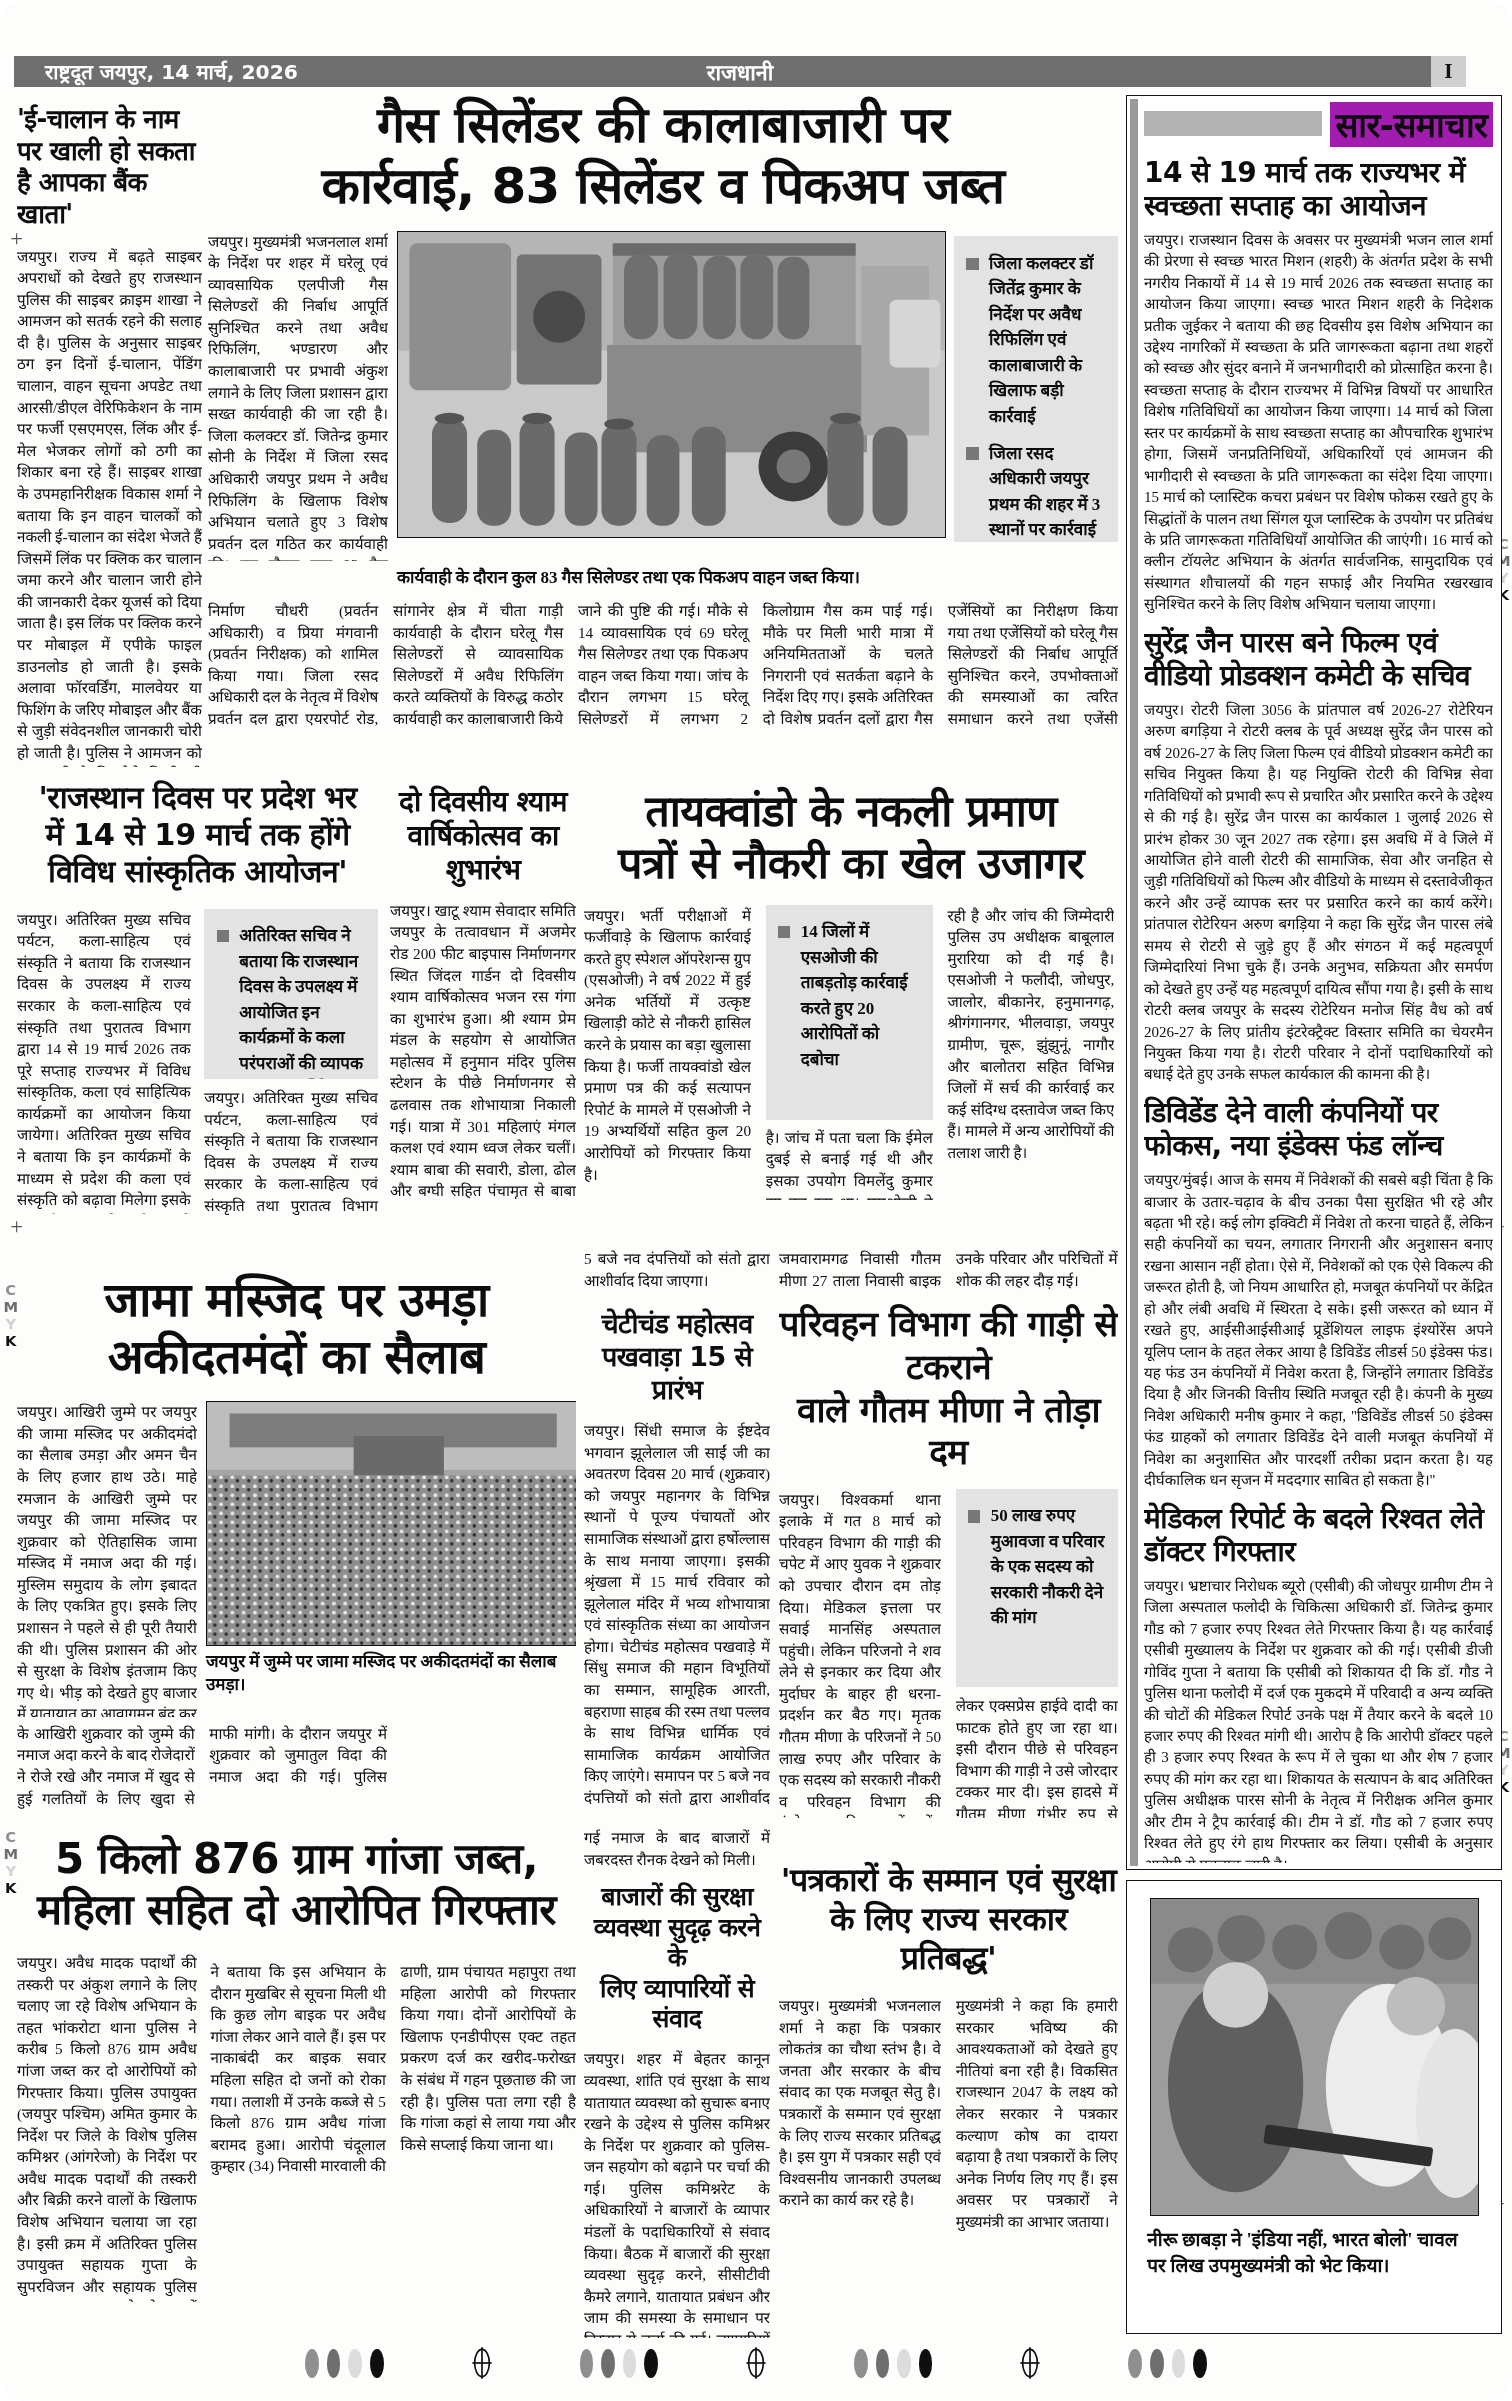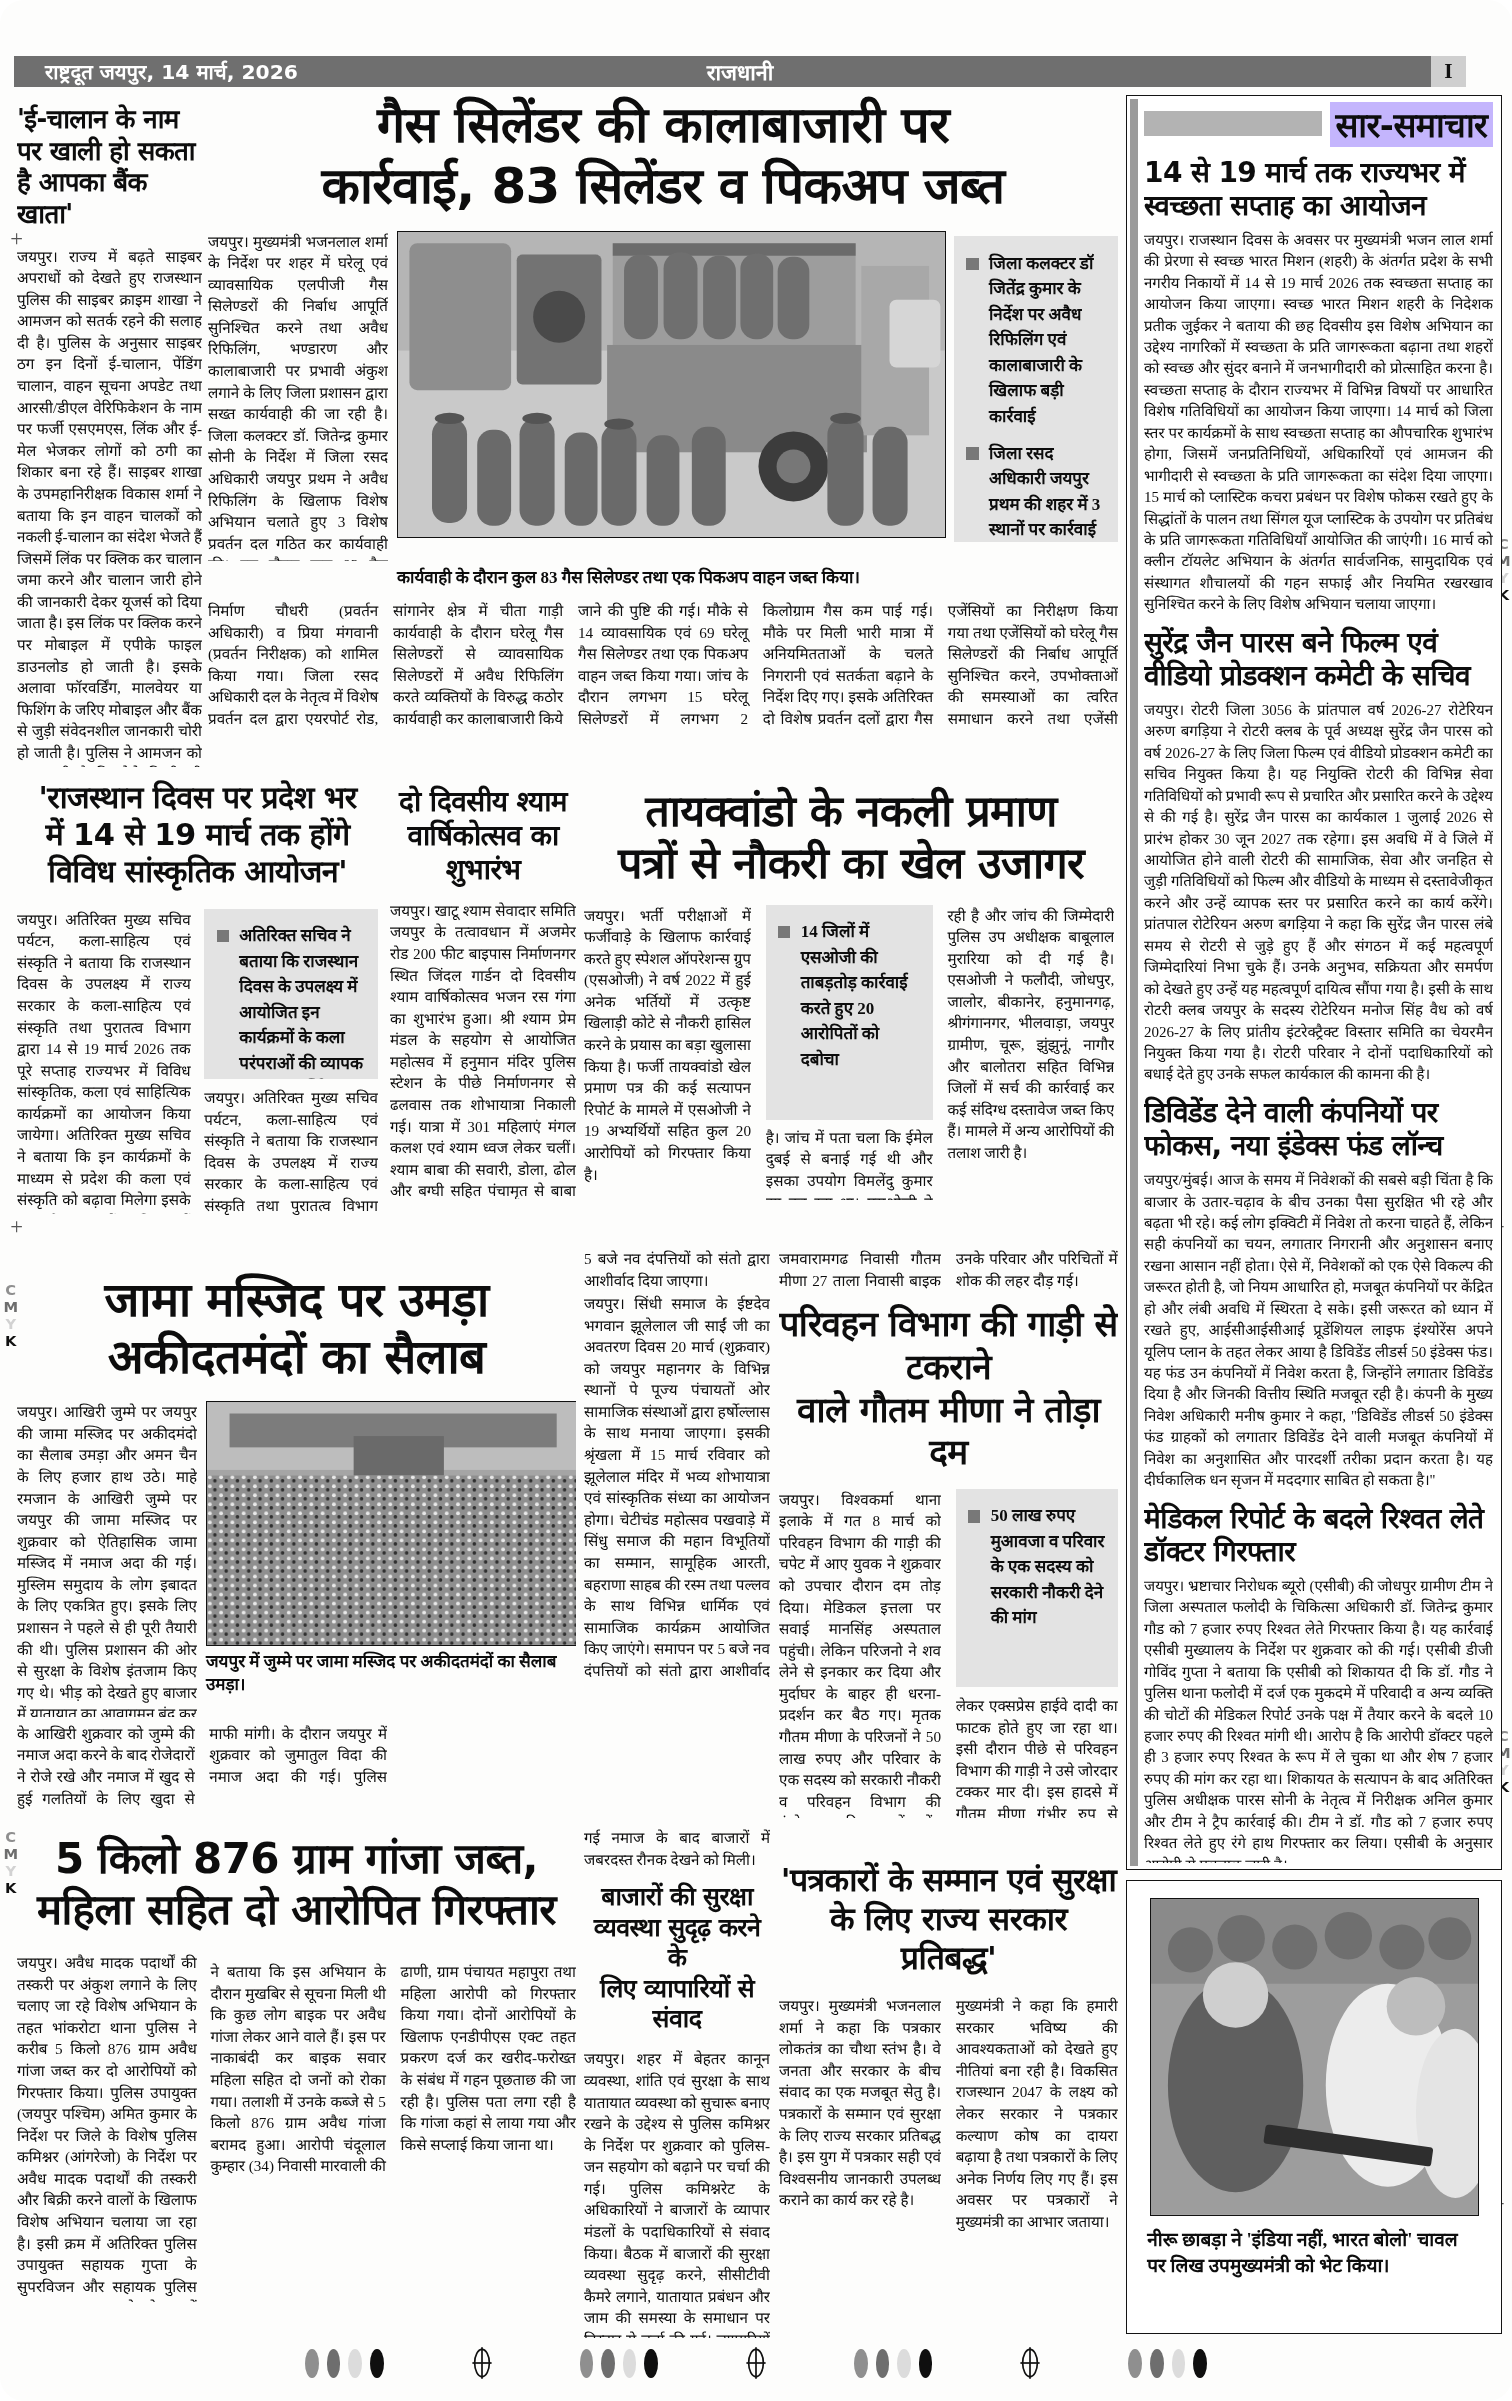--- a/index.html
+++ b/index.html
@@ -22,21 +22,21 @@
   .photo-frame{border:1.7px solid #111;background:#cbcbcb;}
   .cols2{column-count:2;column-gap:14.7px;}
   .cols5{column-count:5;column-gap:14.7px;}
   .pre-frag{font-size:15.2px;line-height:1.42;text-align:justify;overflow:hidden;}
   
   #sidebar{position:absolute;left:1126px;top:95px;width:374px;height:1773px;border:1.7px solid #141414;background:#fff;overflow:hidden;padding:0;}
   #sidebar .inner{position:absolute;left:17px;right:8px;top:5.6px;bottom:5.6px;overflow:hidden;}
   #side-strip{position:absolute;left:3.4px;top:3.4px;bottom:3.4px;width:8px;background:#9a9a9a;}
   #side-head{display:flex;align-items:center;height:44px;margin-bottom:3.4px;}
   #side-head .bar{flex:1;height:25px;background:#b3b3b3;margin-right:8px;}
-  #side-head .lbl{font-size:34px;font-weight:bold;font-family:"DejaVu Sans",sans-serif;background:#c4b5fd;padding:0 5.6px;letter-spacing:-0.6px;}
+  #side-head .lbl{font-size:34px;font-weight:bold;font-family:"DejaVu Sans",sans-serif;background:#a21caf;padding:0 5.6px;letter-spacing:-0.6px;}
   .s-title{font-size:28px;font-weight:bold;line-height:1.18;letter-spacing:-0.6px;margin:10.2px 0 8px 0;font-family:"DejaVu Sans","Liberation Sans",sans-serif;}
   .s-body{font-size:15px;line-height:1.43;text-align:justify;}
   
   svg{display:block;}
   
   .cmyk{position:absolute;width:14.7px;font-family:"DejaVu Sans",sans-serif;font-weight:bold;font-size:14.7px;line-height:1.15;text-align:center;}
   .cmyk span{display:block;}
   .c1{color:#8f8f8f;} .c2{color:#6d6d6d;} .c3{color:#d2d2d2;} .c4{color:#111;}
   .cross{position:absolute;font-size:22.6px;color:#555;font-weight:normal;}
   
@@ -217,20 +217,22 @@
           <rect x="0" y="130" width="656" height="300" fill="url(#crowd)"></rect>
         </svg>
       </div>
       <div class="caption" style="position:absolute;left:189px;top:250px;width:370px;">जयपुर में जुम्मे पर जामा मस्जिद पर अकीदतमंदों का सैलाब उमड़ा।</div>
     </div>
     <div class="body cols2" style="width:370px;height:90px;margin-top:5.6px;">के आखिरी शुक्रवार को जुम्मे की नमाज अदा करने के बाद रोजेदारों ने रोजे रखे और नमाज में खुद से हुई गलतियों के लिए खुदा से माफी मांगी। के दौरान जयपुर में शुक्रवार को जुमातुल विदा की नमाज अदा की गई। पुलिस प्रशासन की ओर से सुरक्षा के विशेष इंतजाम किए गए थे।</div>
   </div>
 
   <div class="blk" style="left:584px;top:1248px;width:186px;height:570px;">
     <div class="pre-frag" style="height:45px;">5 बजे नव दंपत्तियों को संतो द्वारा आशीर्वाद दिया जाएगा।</div>
+    <div class="t" style="font-size:27px;margin:14.7px 0 13.6px 0;">चेटीचंड महोत्सव
+पखवाड़ा 15 से प्रारंभ</div>
     <div class="body" style="height:390px;">जयपुर। सिंधी समाज के ईष्टदेव भगवान झूलेलाल जी साईं जी का अवतरण दिवस 20 मार्च (शुक्रवार) को जयपुर महानगर के विभिन्न स्थानों पे पूज्य पंचायतों ओर सामाजिक संस्थाओं द्वारा हर्षोल्लास के साथ मनाया जाएगा। इसकी श्रृंखला में 15 मार्च रविवार को झूलेलाल मंदिर में भव्य शोभायात्रा एवं सांस्कृतिक संध्या का आयोजन होगा। चेटीचंड महोत्सव पखवाड़े में सिंधु समाज की महान विभूतियों का सम्मान, सामूहिक आरती, बहराणा साहब की रस्म तथा पल्लव के साथ विभिन्न धार्मिक एवं सामाजिक कार्यक्रम आयोजित किए जाएंगे। समापन पर 5 बजे नव दंपत्तियों को संतो द्वारा आशीर्वाद दिया जाएगा।</div>
   </div>
 
   <div class="blk" style="left:779px;top:1248px;width:339px;height:570px;">
     <div style="display:flex;gap:14.7px;height:45px;overflow:hidden;">
       <div class="pre-frag" style="width:162px;">जमवारामगढ निवासी गौतम मीणा 27 ताला निवासी बाइक पर सिमेंट का कट्टा</div>
       <div class="pre-frag" style="width:162px;">उनके परिवार और परिचितों में शोक की लहर दौड़ गई।</div>
     </div>
     <div class="t" style="font-size:35px;margin:10.2px 0 14.7px 0;">परिवहन विभाग की गाड़ी से टकराने
 वाले गौतम मीणा ने तोड़ा दम</div>

